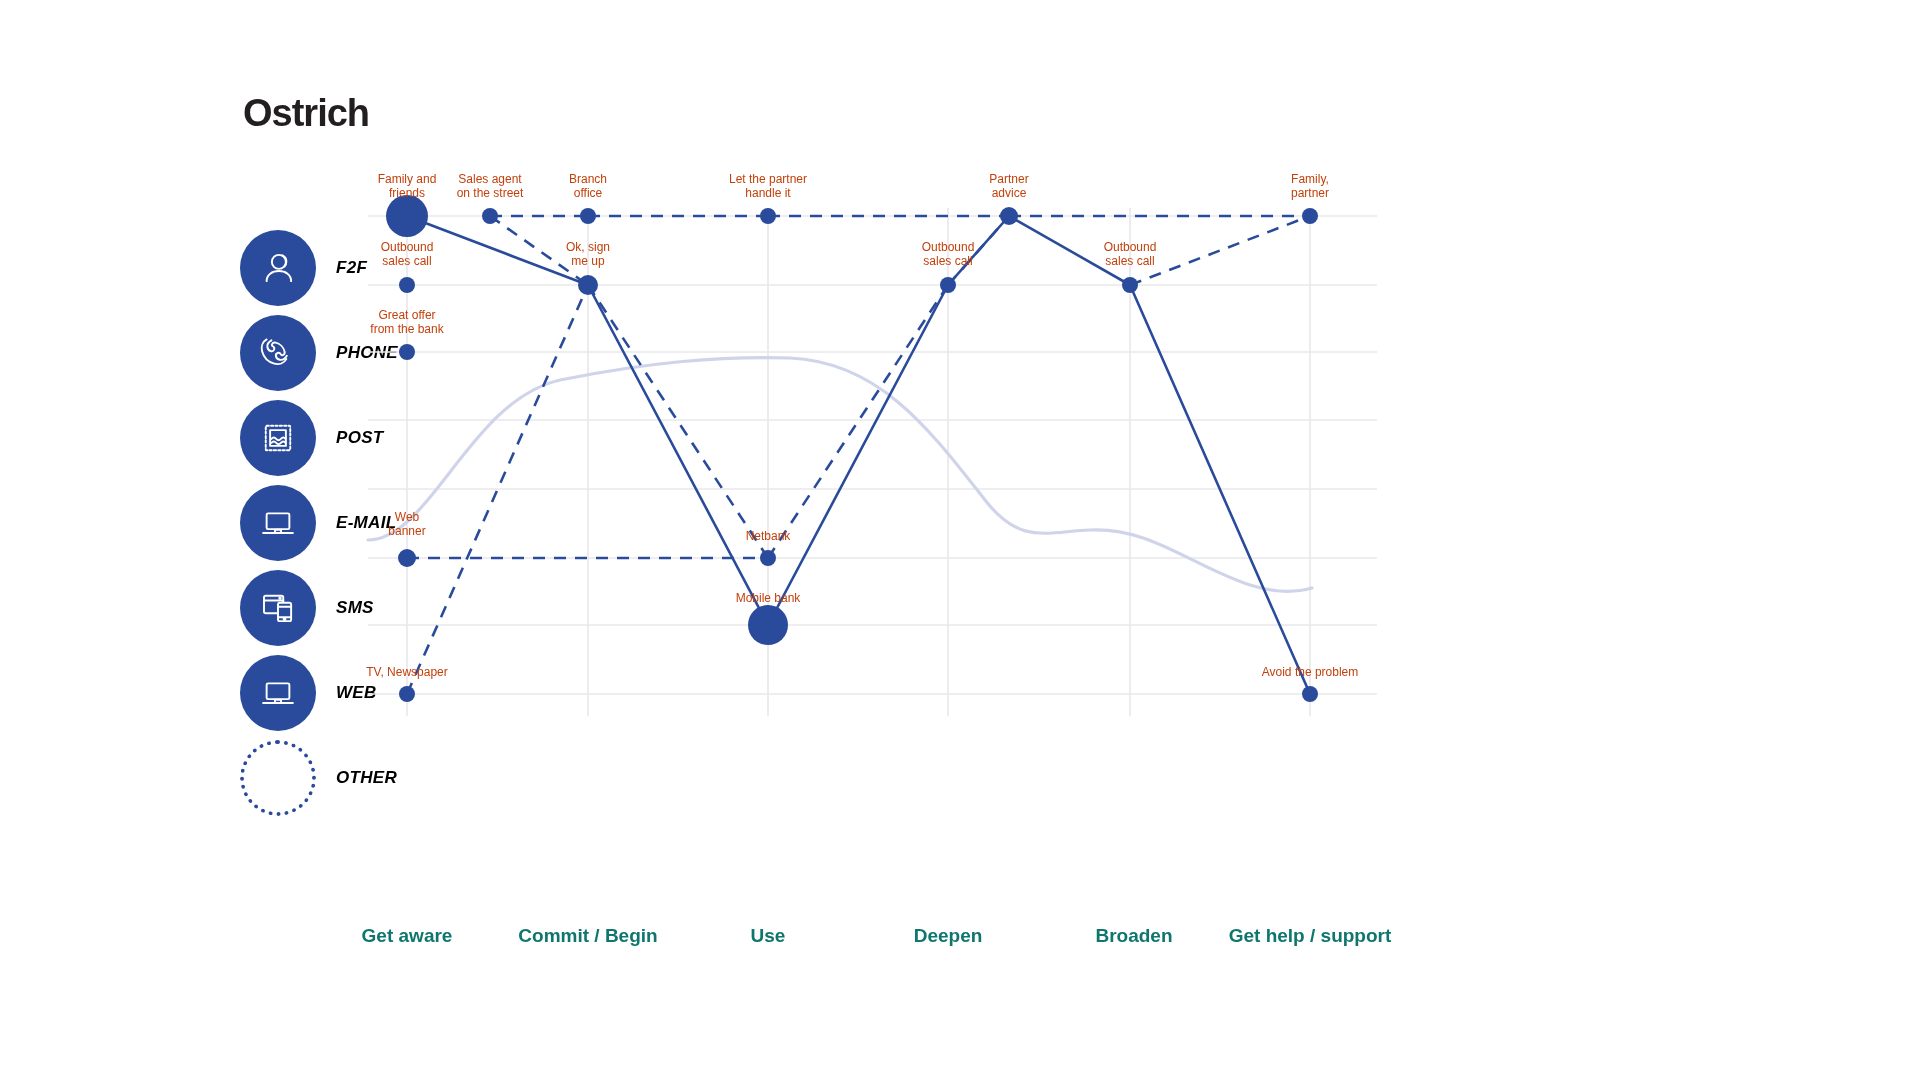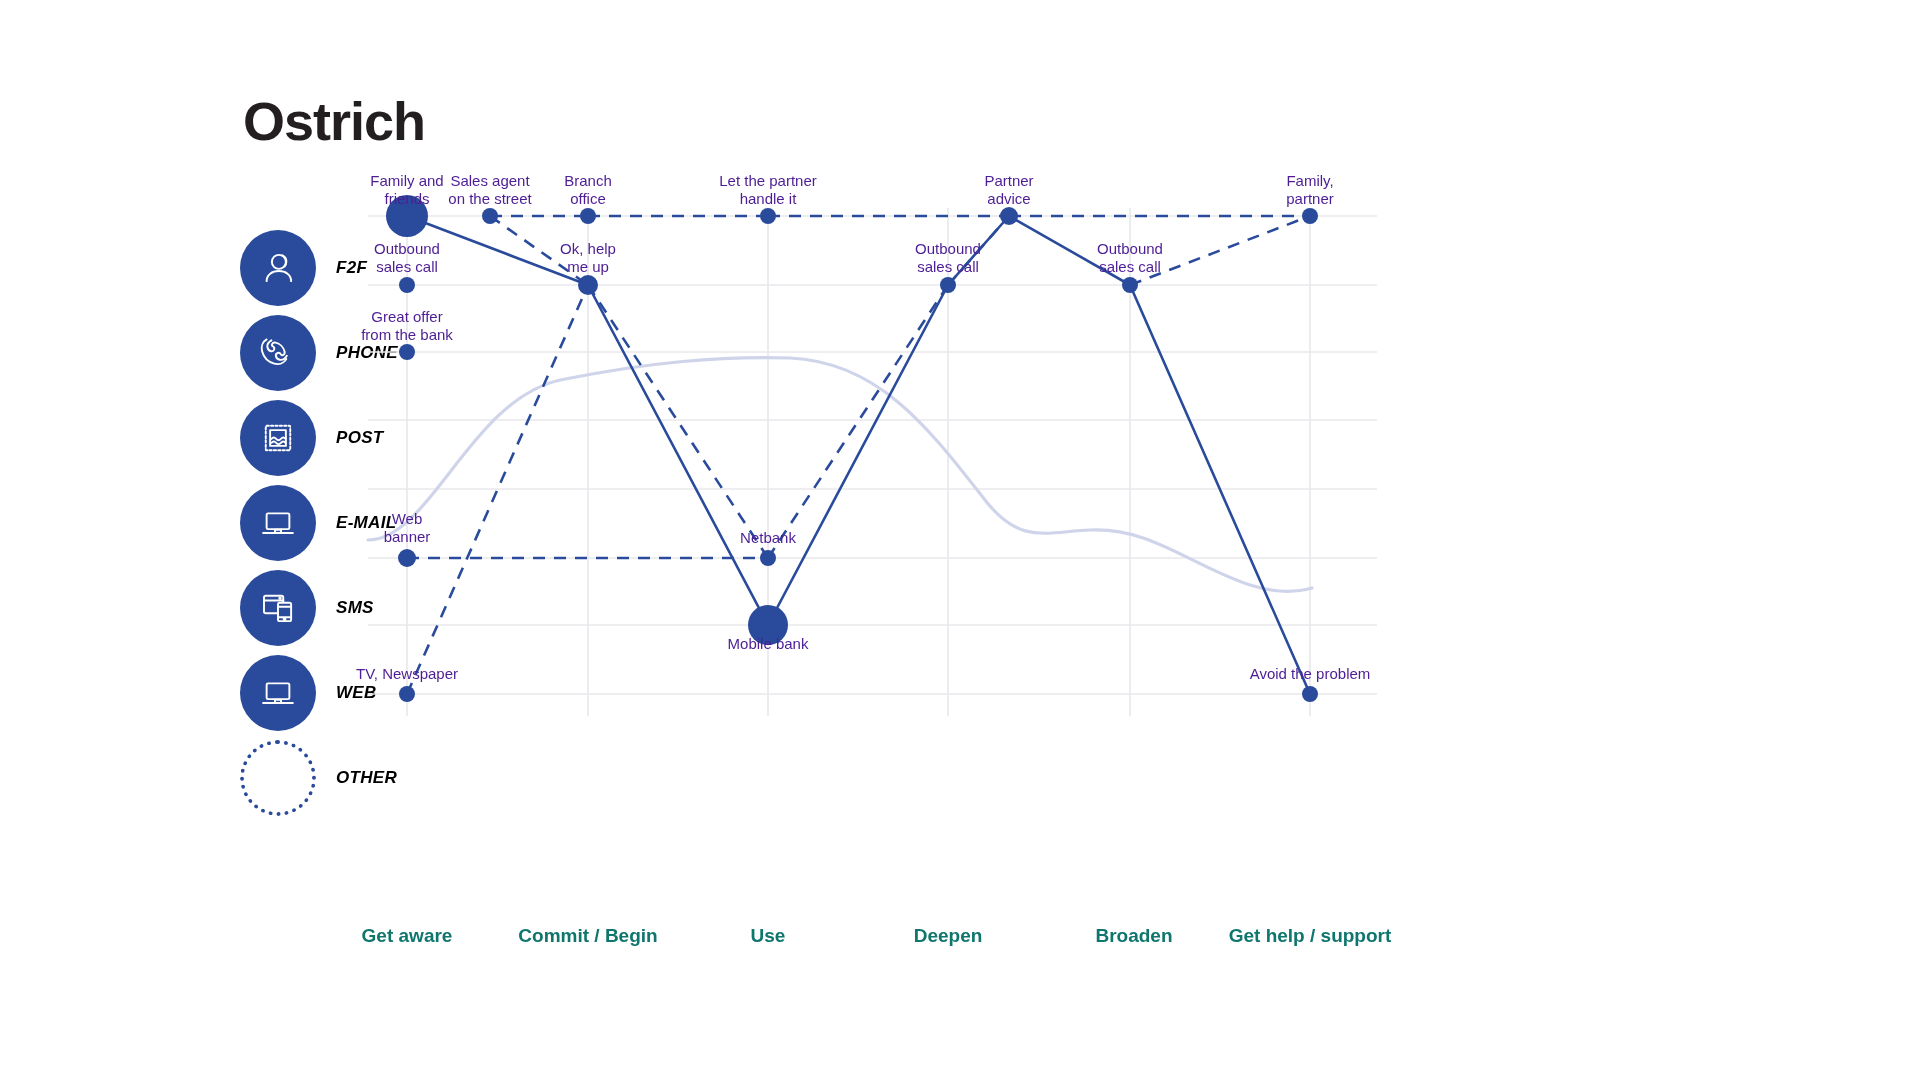--- a/index.html
+++ b/index.html
@@ -1,24 +1,24 @@
 <!DOCTYPE html>
 <html><head>
 <meta charset="utf-8">
 <style>
   html,body{margin:0;padding:0;}
   body{width:1920px;height:1080px;background:#ffffff;font-family:"Liberation Sans",sans-serif;overflow:hidden;position:relative;}
-  #page-title{position:absolute;left:243px;top:94px;font-size:54px;font-weight:bold;color:#231f20;letter-spacing:-1px;line-height:1;}
+  #page-title{position:absolute;left:243px;top:94px;font-size:38px;font-weight:bold;color:#231f20;letter-spacing:-1px;line-height:1;}
   #legend{position:absolute;left:240px;top:225px;width:190px;}
   .legend-row{display:flex;align-items:center;height:85px;}
   .legend-badge{width:76px;height:76px;border-radius:50%;background:#2a4b9b;display:flex;align-items:center;justify-content:center;flex:none;}
   .legend-badge.dotted{background:transparent;border:4px dotted #2a4b9b;box-sizing:border-box;}
   .legend-label{margin-left:20px;font-size:17px;font-weight:bold;color:#000000;letter-spacing:.3px;white-space:nowrap;font-style:italic;}
   #chart{position:absolute;left:0;top:0;width:1920px;height:1080px;}
-  .node-label{position:absolute;font-size:15px;color:#4c1d95;text-align:center;line-height:1.18;transform:translateX(-50%);white-space:pre-line;pointer-events:none;}
+  .node-label{position:absolute;font-size:12px;color:#c2410c;text-align:center;line-height:1.18;transform:translateX(-50%);white-space:pre-line;pointer-events:none;}
   .stage-label{position:absolute;font-size:19px;font-weight:bold;color:#0f766e;transform:translateX(-50%);white-space:nowrap;}
 </style>
 </head>
 <body>
 
 <div id="page-title">Ostrich</div>
 
 <div id="legend">
     <div class="legend-row">
       <div class="legend-badge">
@@ -148,32 +148,32 @@
     <div class="node-label" style="left: 588px; top: 172px;">Branch
 office</div>
     <div class="node-label" style="left: 768px; top: 172px;">Let the partner
 handle it</div>
     <div class="node-label" style="left: 1009px; top: 172px;">Partner
 advice</div>
     <div class="node-label" style="left: 1310px; top: 172px;">Family,
 partner</div>
     <div class="node-label" style="left: 407px; top: 240px;">Outbound
 sales call</div>
-    <div class="node-label" style="left: 588px; top: 240px;">Ok, help
+    <div class="node-label" style="left: 588px; top: 240px;">Ok, sign
 me up</div>
     <div class="node-label" style="left: 948px; top: 240px;">Outbound
 sales call</div>
     <div class="node-label" style="left: 1130px; top: 240px;">Outbound
 sales call</div>
     <div class="node-label" style="left: 407px; top: 308px;">Great offer
 from the bank</div>
     <div class="node-label" style="left: 407px; top: 510px;">Web
 banner</div>
     <div class="node-label" style="left: 768px; top: 529px;">Netbank</div>
-    <div class="node-label" style="left: 768px; top: 591px; margin-top: 44px;">Mobile bank</div>
+    <div class="node-label" style="left: 768px; top: 591px;">Mobile bank</div>
     <div class="node-label" style="left: 407px; top: 665px;">TV, Newspaper</div>
     <div class="node-label" style="left: 1310px; top: 665px;">Avoid the problem</div>
     <div class="stage-label" style="left: 407px; top: 925px;">Get aware</div>
     <div class="stage-label" style="left: 588px; top: 925px;">Commit / Begin</div>
     <div class="stage-label" style="left: 768px; top: 925px;">Use</div>
     <div class="stage-label" style="left: 948px; top: 925px;">Deepen</div>
     <div class="stage-label" style="left: 1130px; top: 925px; padding-left: 8px;">Broaden</div>
     <div class="stage-label" style="left: 1310px; top: 925px;">Get help / support</div>
   </div>
 

